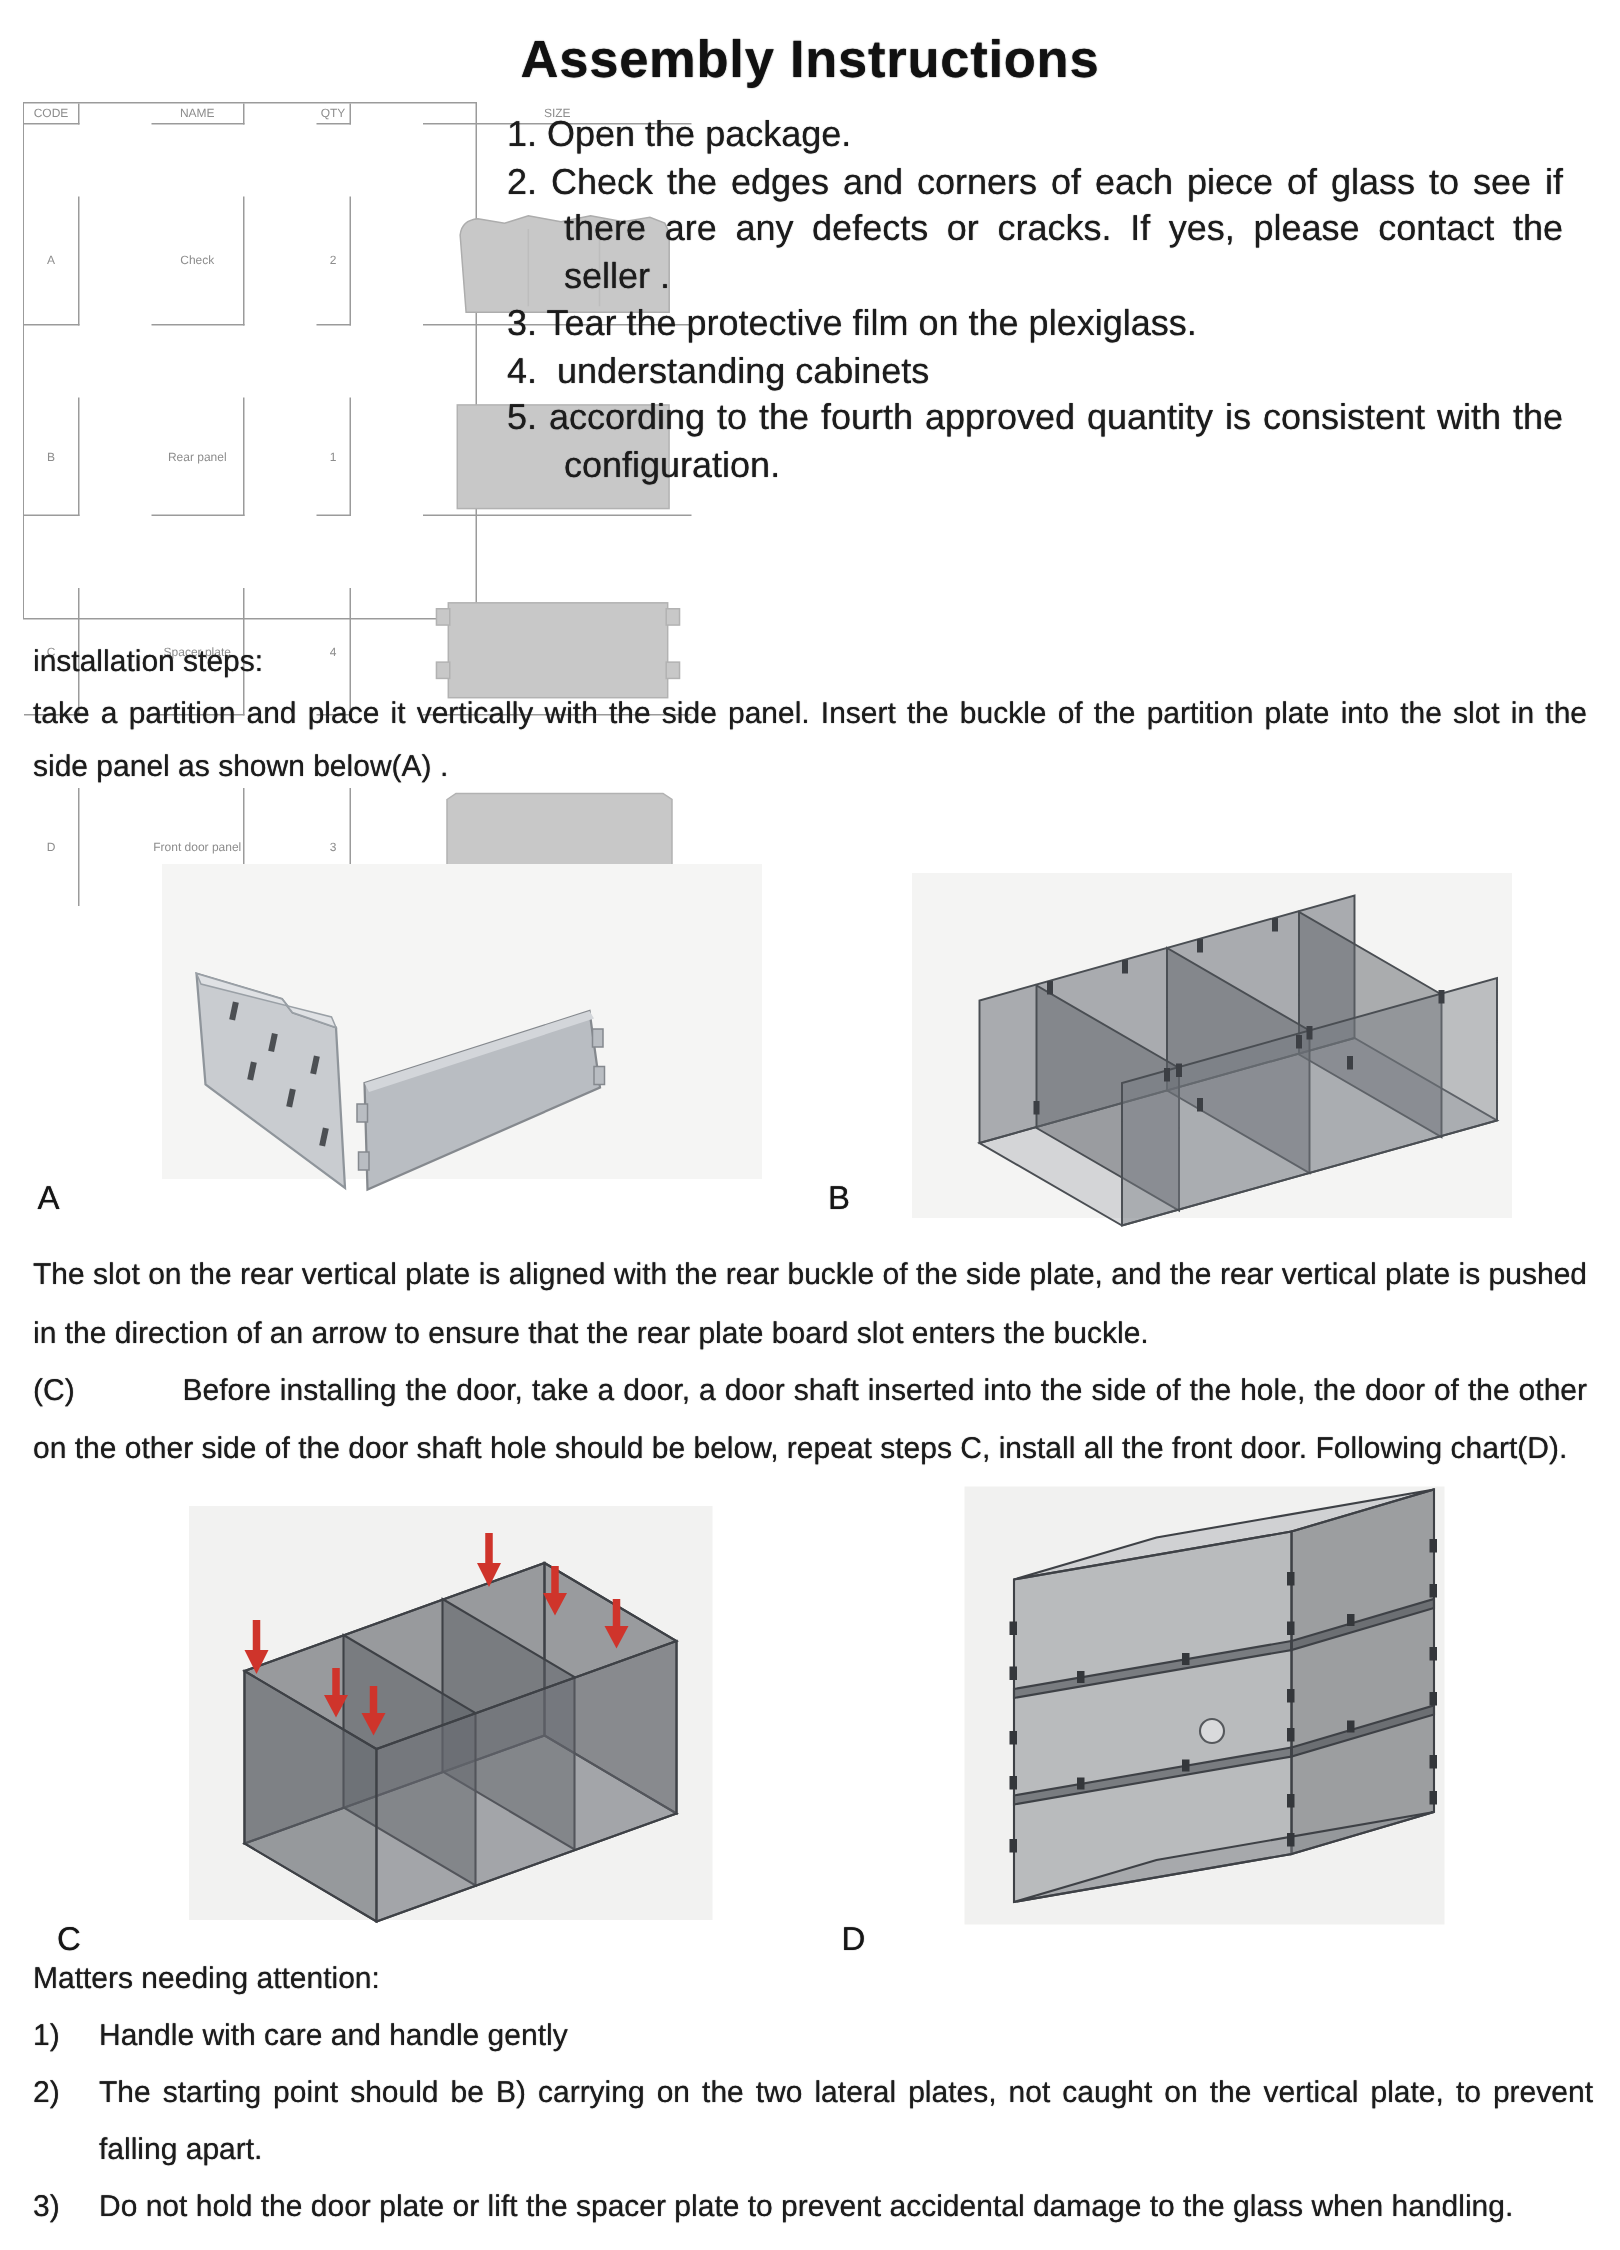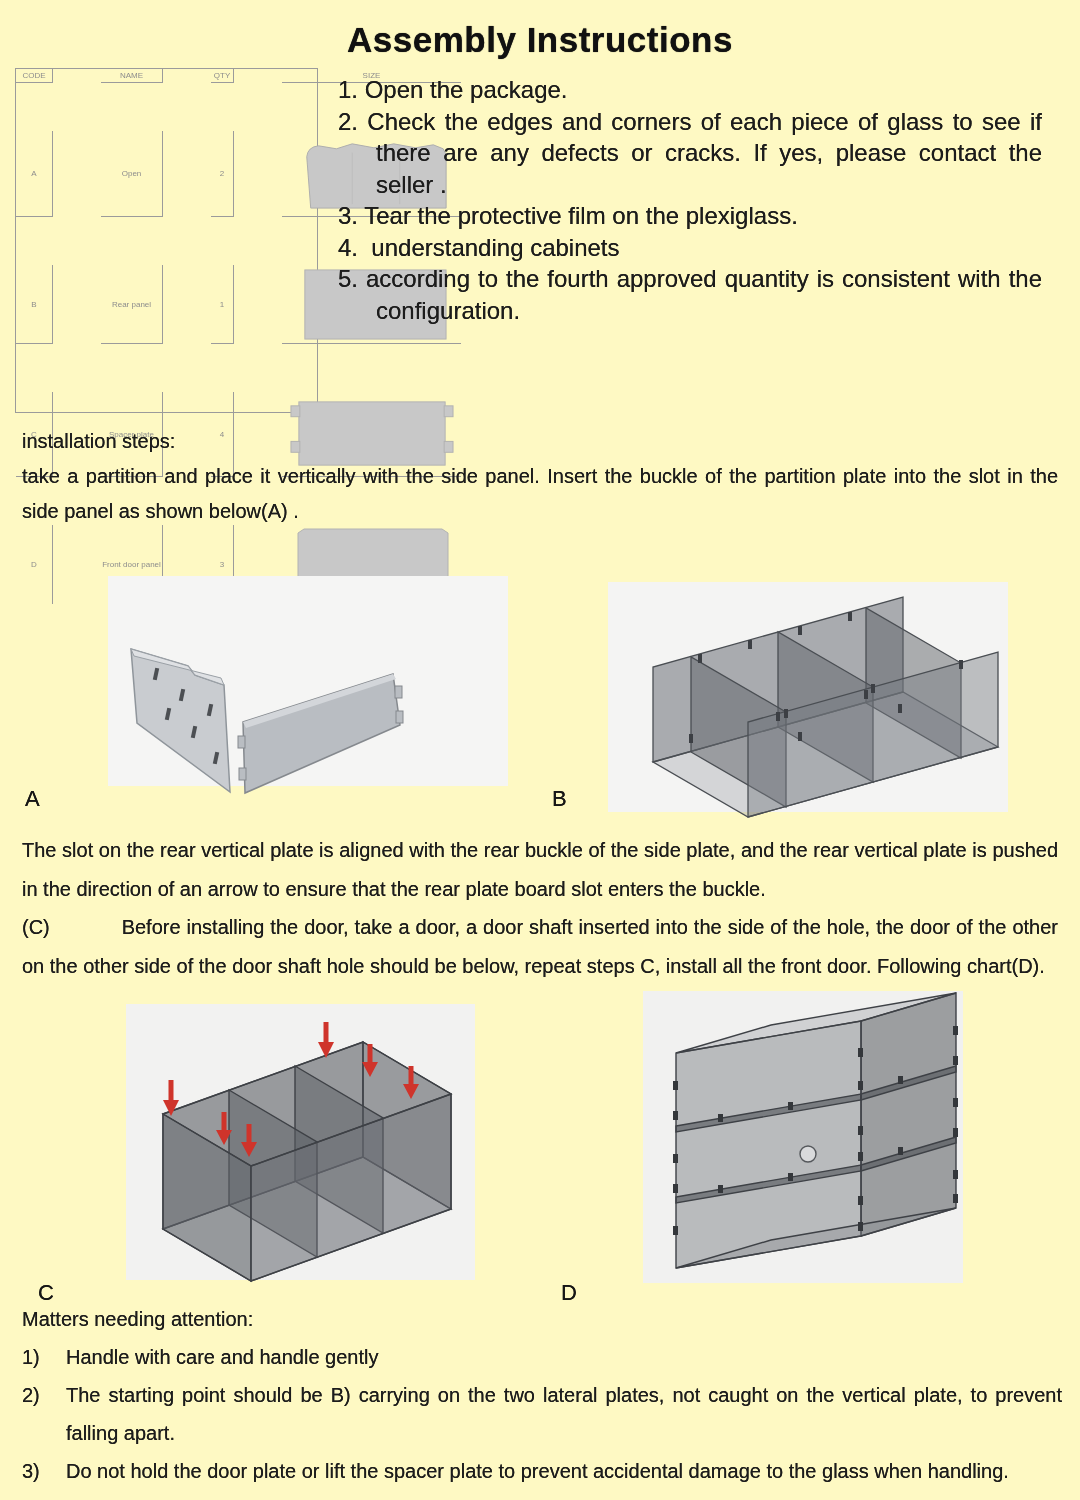--- a/index.html
+++ b/index.html
@@ -1,19 +1,19 @@
 <!DOCTYPE html>
 <html><head>
 <meta charset="utf-8">
 <style>
   * { margin:0; padding:0; box-sizing:border-box; }
   html,body { background:#e8e8e8; }
   .page {
     position:relative; width:1080px; height:1500px; margin:0 auto;
-    background:#fef9c3; overflow:hidden;
+    background:#ffffff; overflow:hidden;
     font-family:"Liberation Sans", sans-serif; color:#1c1c1c;
   }
   .doc-text { text-shadow:0 0 .6px rgba(10,10,10,.85); }
   .title {
     position:absolute; top:20px; left:0; width:100%;
     text-align:center; font-size:35px; font-weight:700; color:#111;
     letter-spacing:.5px; text-shadow:0 0 .8px rgba(0,0,0,.9);
   }
   
   .parts-table {
@@ -61,21 +61,21 @@
 
   <div class="title">Assembly Instructions</div>
 
   <div class="parts-table">
     <div class="pt-cell">CODE</div>
     <div class="pt-cell">NAME</div>
     <div class="pt-cell">QTY</div>
     <div class="pt-cell">SIZE</div>
 
     <div class="pt-cell">A</div>
-    <div class="pt-cell">Open</div>
+    <div class="pt-cell">Check</div>
     <div class="pt-cell">2</div>
     <div class="pt-cell">
       <svg class="pt-shape" viewBox="0 0 179 86">
         <path d="M28,78 L24,26 Q25,16 36,15 L54,18 L70,13 L92,17 L112,13 L134,17 L152,14 L162,18 L165,24 L165,78 Z" fill="#c8c8c8" stroke="#adadad" stroke-width="1"></path>
         <line x1="70" y1="22" x2="70" y2="74" stroke="#bdbdbd" stroke-width="1"></line>
         <line x1="118" y1="22" x2="118" y2="74" stroke="#bdbdbd" stroke-width="1"></line>
       </svg>
     </div>
 
     <div class="pt-cell">B</div>

